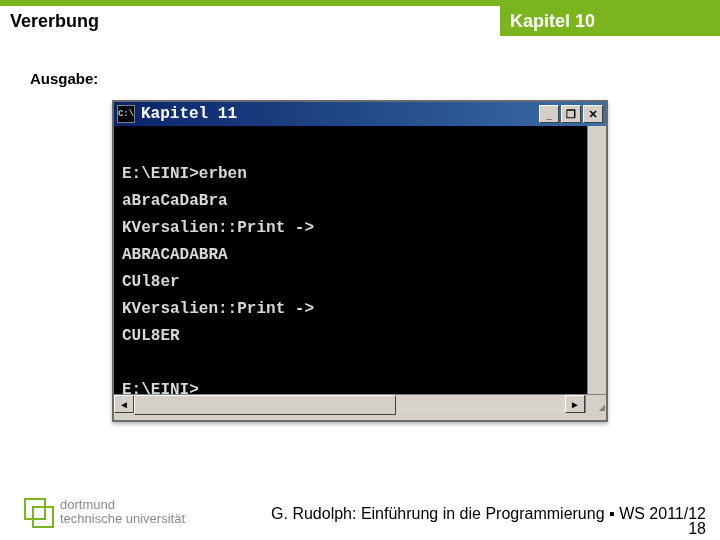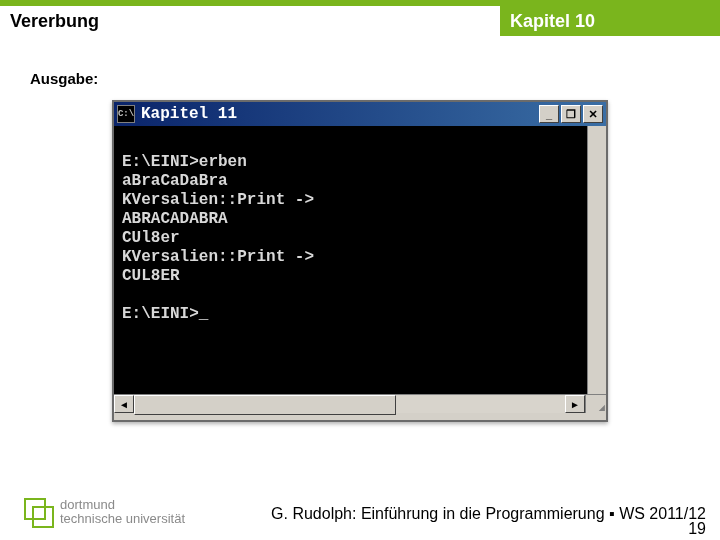--- a/index.html
+++ b/index.html
@@ -106,21 +106,21 @@
     font-weight: bold;
     font-family: Arial, sans-serif;
     color: #000;
   }
   .console-body {
     background: #000000;
     color: #d8d8d8;
     font-family: "Courier New", monospace;
     font-weight: bold;
     font-size: 16px;
-    line-height: 19px;
+    line-height: 27px;
     padding: 8px 8px;
     height: 252px;
     white-space: pre;
     position: relative;
     overflow: hidden;
   }
   .console-body .vscroll {
     position: absolute;
     top: 0;
     right: 0;
@@ -265,15 +265,15 @@
       <div class="sq a"></div>
       <div class="sq b"></div>
     </div>
     <div class="logo-text">
       <span class="l1">dortmund</span>
       <span class="l1">technische universität</span>
     </div>
   </div>
   <div class="footer-right">
     <div>G. Rudolph: Einführung in die Programmierung ▪ WS 2011/12</div>
-    <div>19</div>
+    <div>18</div>
   </div>
 </div>
 
 </body></html>

